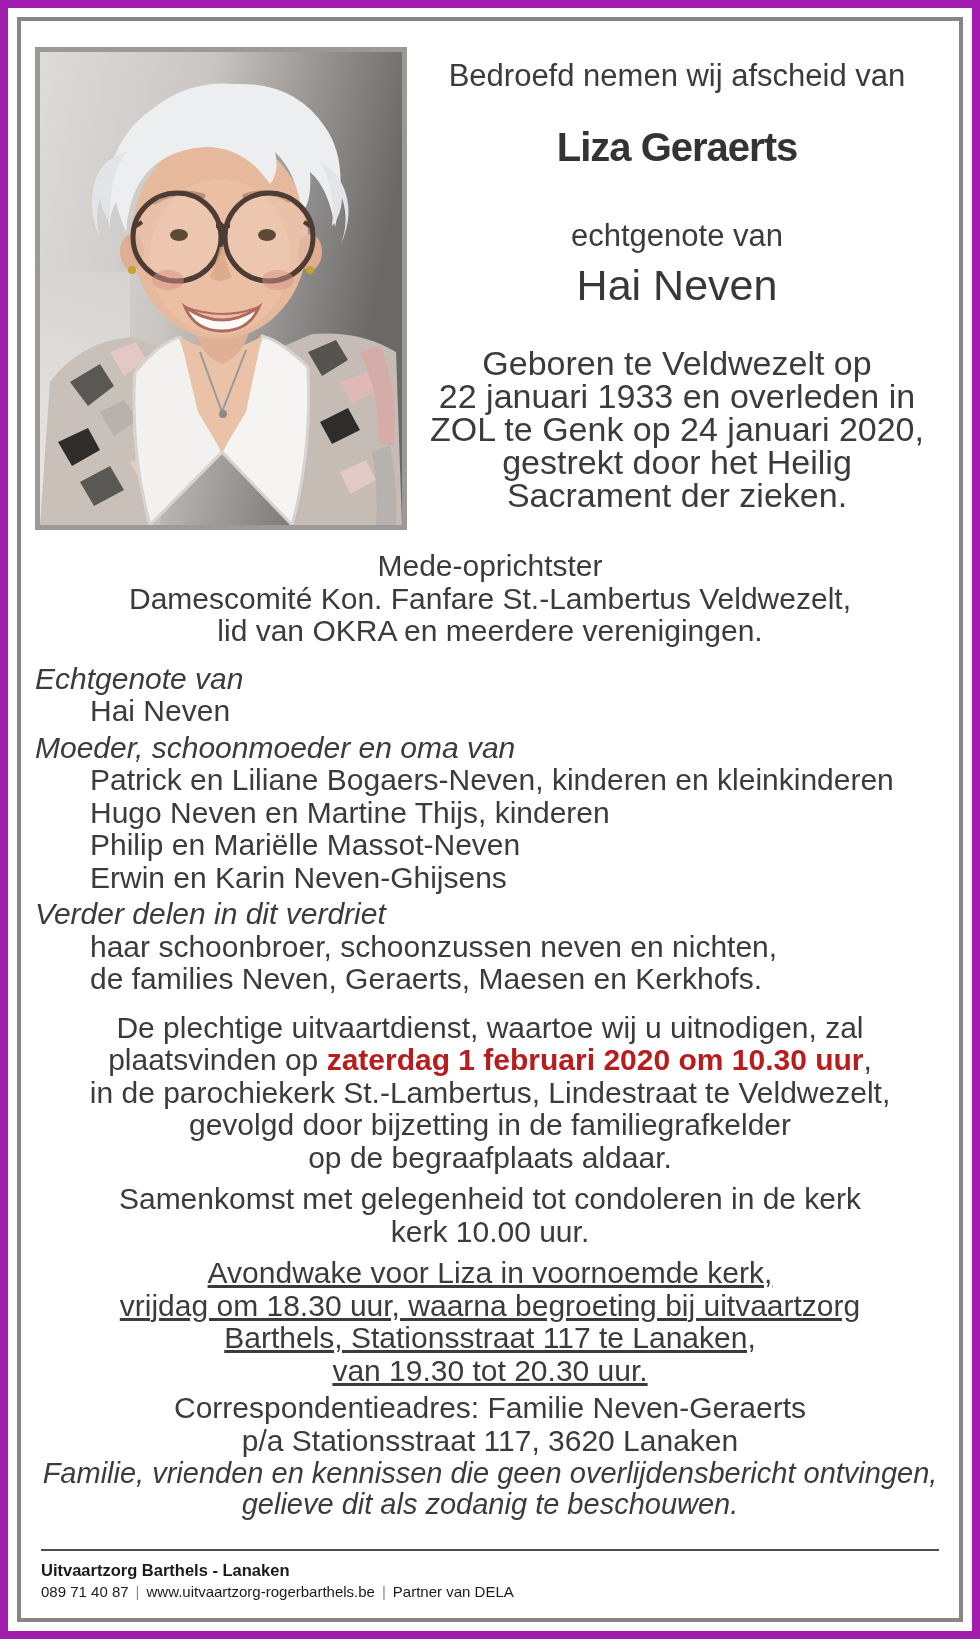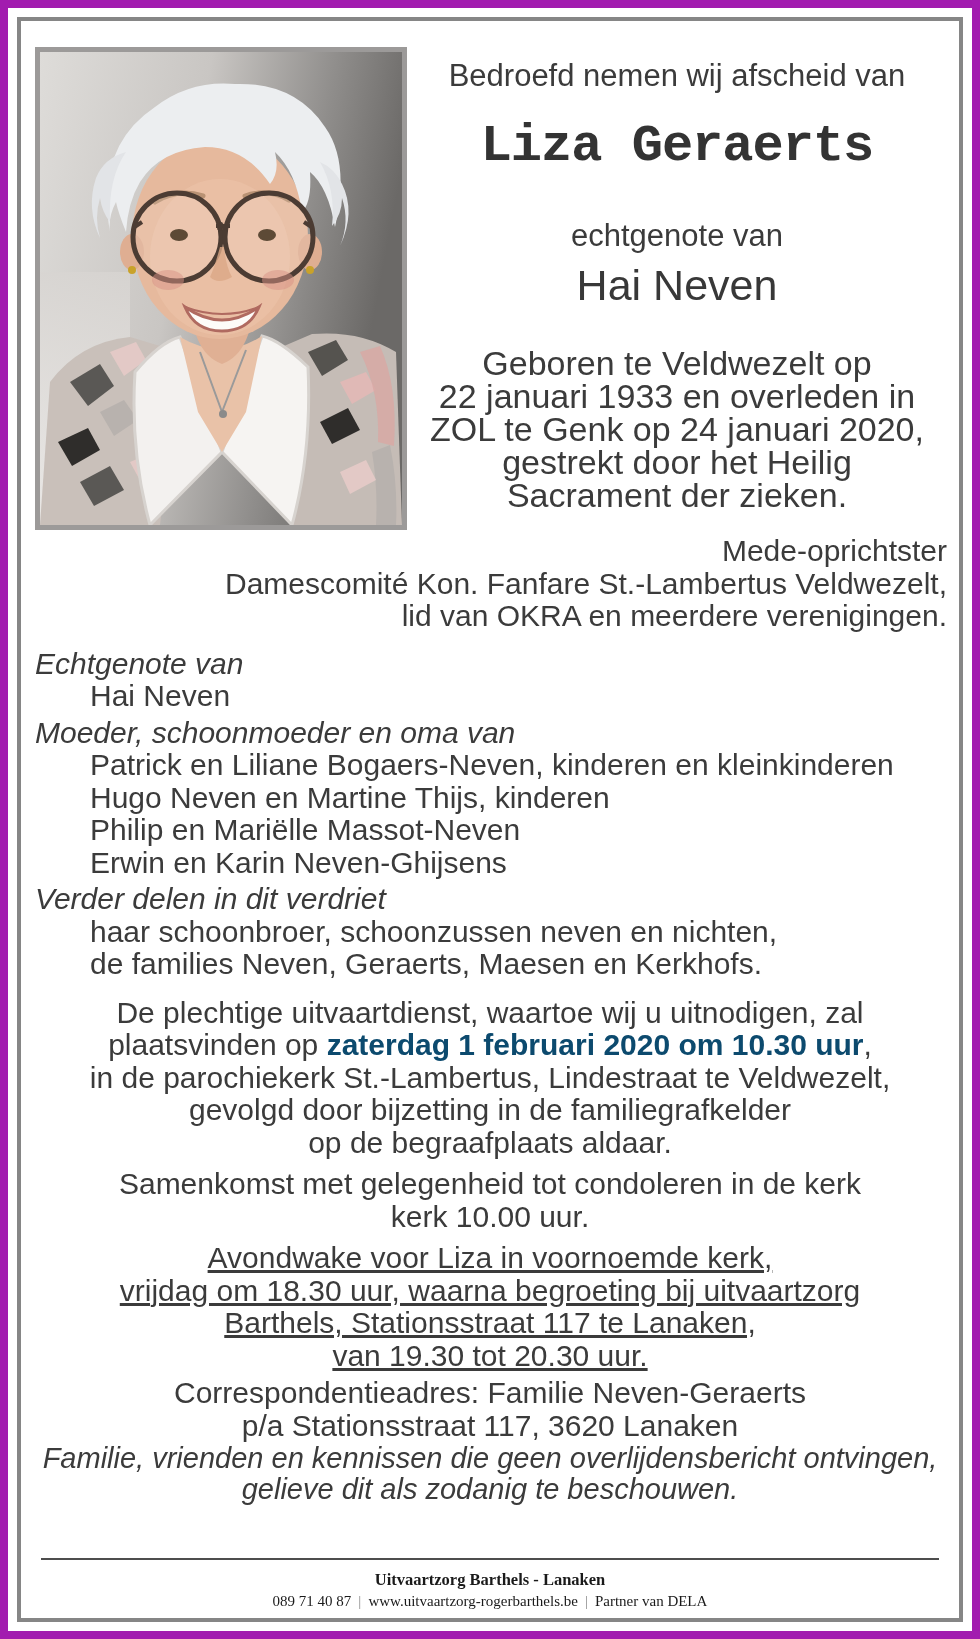--- a/index.html
+++ b/index.html
@@ -32,43 +32,42 @@
     overflow:hidden;
     background:#bdbab7;
   }
   .photo-frame svg { display:block; width:100%; height:100%; }
   .headline-col {
     flex:1 1 auto;
     text-align:center;
     padding-top:12px;
   }
   .intro-line { font-size:31px; line-height:34px; }
-  .deceased-name { font-size:52px; line-height:60px; font-weight:700; color:#333333; margin-top:24px; letter-spacing:-1px;font-family:Liberation Mono, monospace; }
+  .deceased-name { font-size:40px; line-height:60px; font-weight:700; color:#333333; margin-top:24px; letter-spacing:-1px; }
   .relation-label { font-size:31px; line-height:34px; margin-top:42px; }
   .spouse-name { font-size:43px; line-height:52px; margin-top:6px; color:#383838; }
   .life-dates { font-size:34px; line-height:33px; margin-top:36px; }
   
   .center-block { text-align:center; font-size:30px; line-height:32.5px; }
-  .memberships { margin-top:5px;text-align:right; }
+  .memberships { margin-top:20px; }
   
   .family { margin-top:15px; font-size:30px; line-height:32.5px; }
   .family-header { font-style:italic; margin-top:4px; padding-left:2px; }
   .family-members div { padding-left:57px; }
   
   .funeral { margin-top:16px; }
   .gathering { margin-top:9px; }
   .wake { margin-top:9px;text-decoration:underline; }
   .contact { margin-top:5px; }
   .notice { margin-top:1px; font-style:italic; font-size:29px; line-height:31px; text-align:center; }
-  .bold-date { font-weight:700; color:#0c4a6e; }
+  .bold-date { font-weight:700; color:#b91c1c; }
   
   .footer {
-    position:absolute; left:20px; right:20px; bottom:7px;
-    text-align:center;
-    font-family:Liberation Serif, serif;
+    position:absolute; left:20px; right:20px; bottom:16px;
+    font-family:Liberation Sans, sans-serif;
     color:#1a1a1a;
   }
   .footer-divider { height:2px; background:#4d4d4d; margin-bottom:9px; }
   .footer-company { font-size:16.5px; font-weight:700; line-height:21px; }
   .footer-info { font-size:15px; line-height:20px; margin-top:1px; }
   .pipe { color:#8a8a8a; padding:0 7px; }
 </style>
 </head>
 <body>
 

